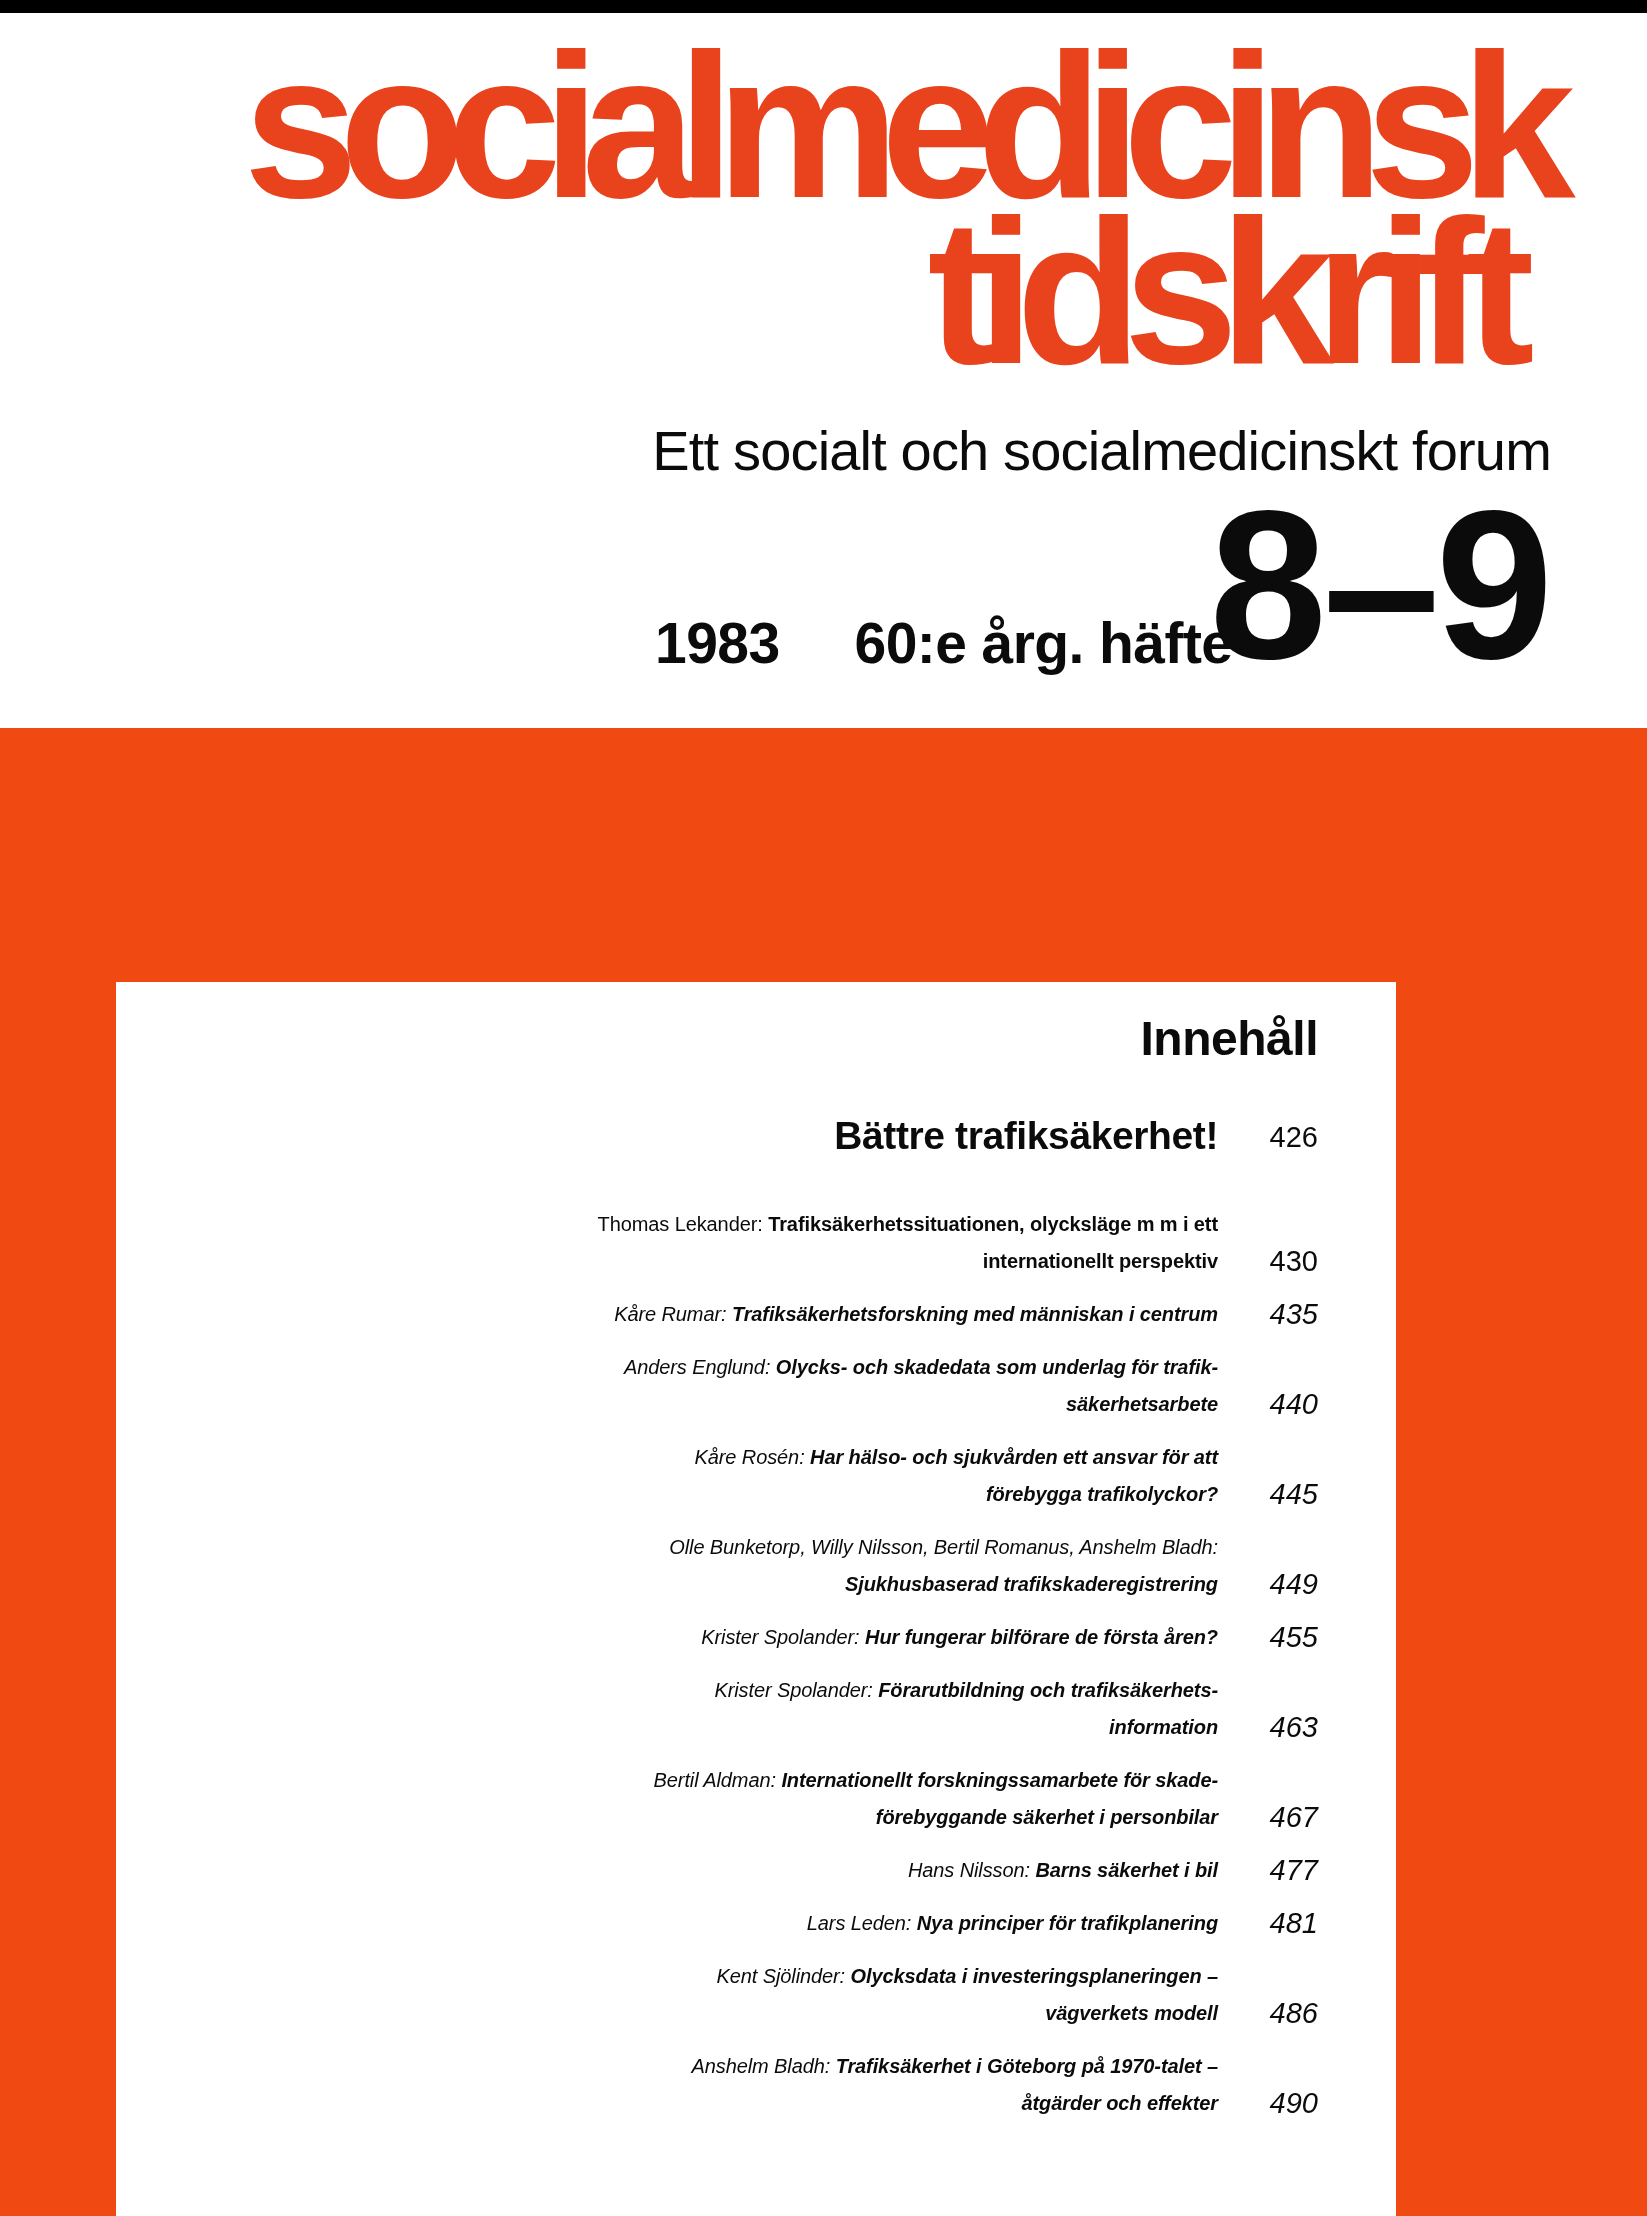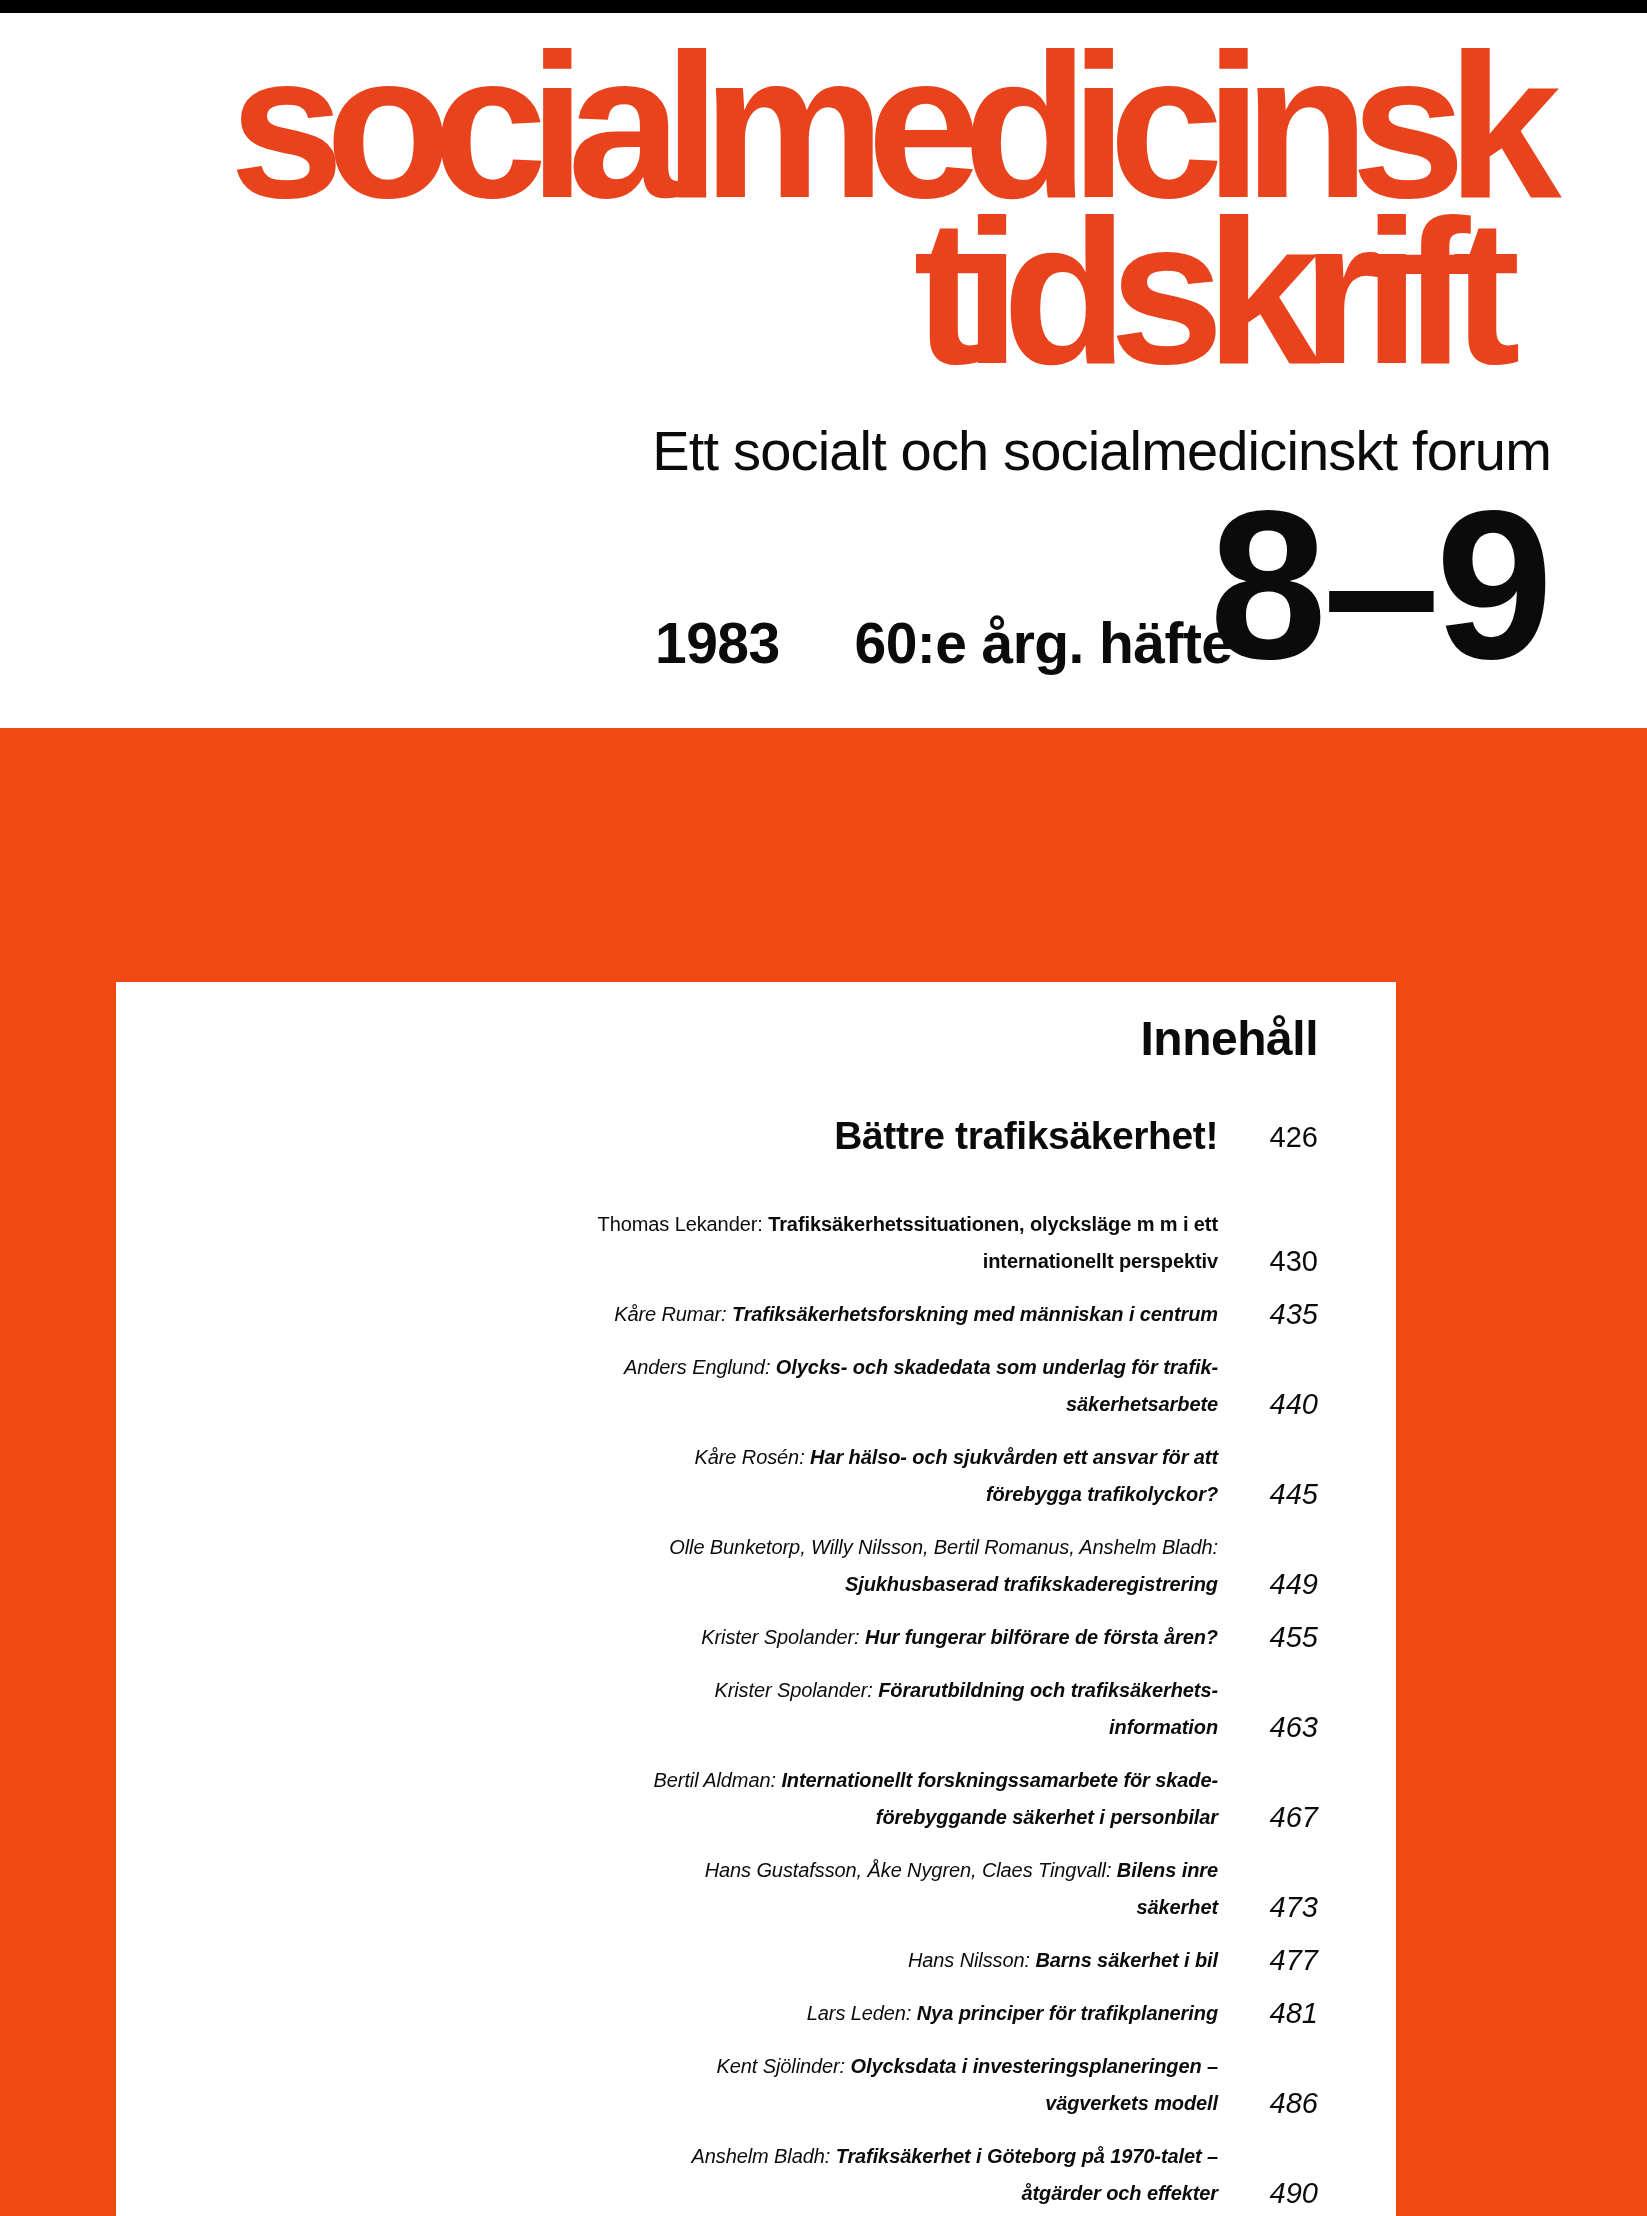--- a/index.html
+++ b/index.html
@@ -14,21 +14,21 @@
     background:#ffffff;
     overflow:hidden;
     font-family:"Liberation Sans", sans-serif;
     color:var(--ink);
   }
   .bar{position:absolute;left:0;right:0;background:#000;}
   .bar-top{top:0;height:13.3px;}
 
   
   .logo{
-    position:absolute;top:43px;right:104px;
+    position:absolute;top:43px;right:90px;
     text-align:right;
     color:var(--logo);
     font-weight:700;
     font-size:206px;
     line-height:166px;
     letter-spacing:-0.09em;
     white-space:nowrap;
   }
   .logo .l2{padding-right:41px;}
   .subtitle{
@@ -164,27 +164,20 @@
         </div>
         <div class="toc-row toc-entry">
           <div class="toc-title">
             <div class="toc-line"><span class="pre">Bertil Aldman: </span><span class="t">Internationellt forskningssamarbete för skade-</span></div>
             <div class="toc-line"><span class="t">förebyggande säkerhet i personbilar</span></div>
           </div>
           <div class="toc-page">467</div>
         </div>
         <div class="toc-row toc-entry">
           <div class="toc-title">
-            <div class="toc-line"><span class="pre">Hans Gustafsson, Åke Nygren, Claes Tingvall: </span><span class="t">Bilens inre</span></div>
-            <div class="toc-line"><span class="t">säkerhet</span></div>
-          </div>
-          <div class="toc-page">473</div>
-        </div>
-        <div class="toc-row toc-entry">
-          <div class="toc-title">
             <div class="toc-line"><span class="pre">Hans Nilsson: </span><span class="t">Barns säkerhet i bil</span></div>
           </div>
           <div class="toc-page">477</div>
         </div>
         <div class="toc-row toc-entry">
           <div class="toc-title">
             <div class="toc-line"><span class="pre">Lars Leden: </span><span class="t">Nya principer för trafikplanering</span></div>
           </div>
           <div class="toc-page">481</div>
         </div>

